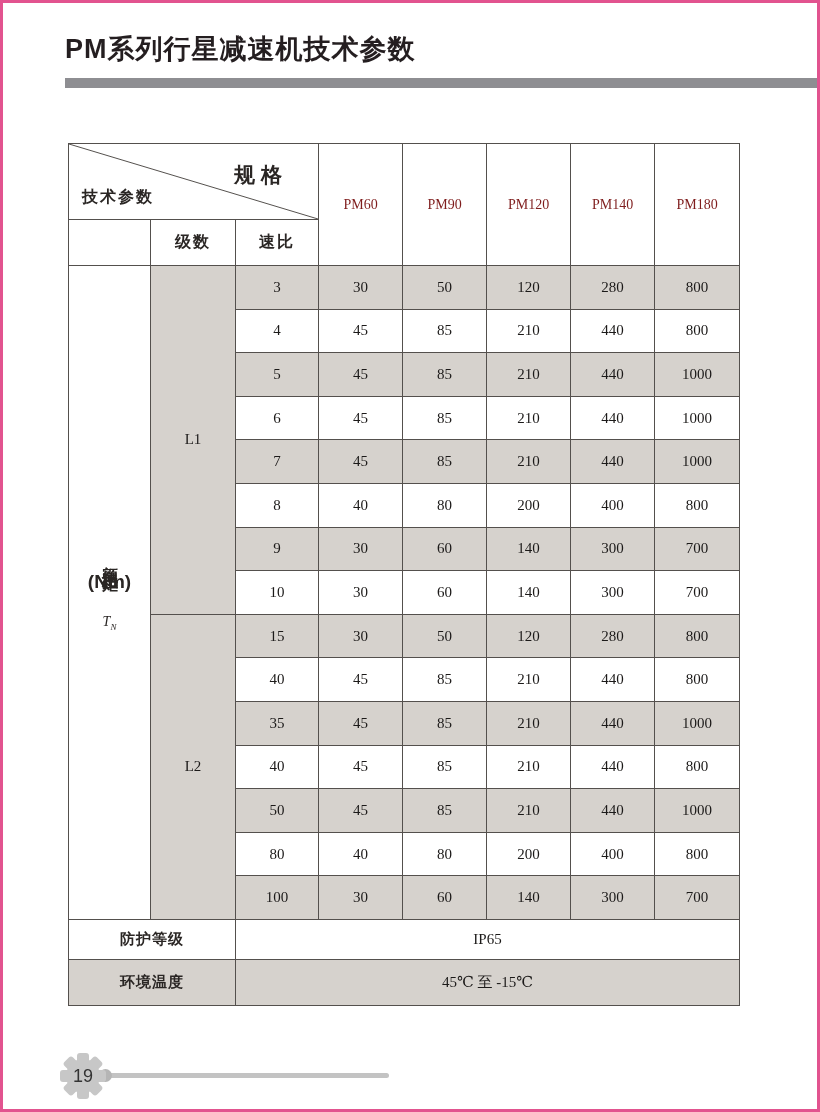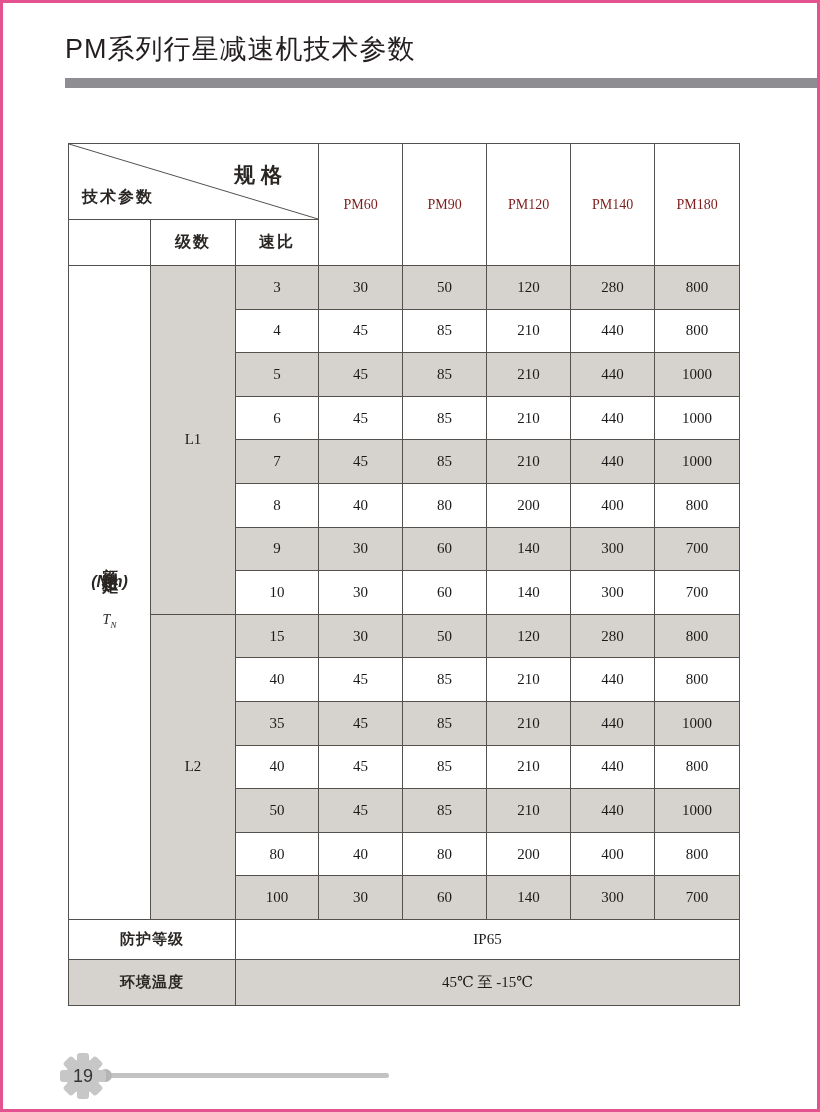--- a/index.html
+++ b/index.html
@@ -3,21 +3,21 @@
 <meta charset="utf-8">
 <style>
   * { margin:0; padding:0; box-sizing:border-box; }
   body { background:#fff; font-family:"Liberation Sans","DejaVu Sans",sans-serif; }
   .page {
     position:relative; width:820px; height:1112px; background:#ffffff;
     border:3px solid #e2538f; overflow:hidden;
   }
   .title {
     position:absolute; left:62px; top:28px;
-    font-size:27px; font-weight:normal; color:#241e20; letter-spacing:1px;
+    font-size:27px; font-weight:bold; color:#241e20; letter-spacing:1px;
     font-family:"Liberation Sans","DejaVu Sans",sans-serif;
   }
   .title-rule {
     position:absolute; left:62px; top:75px; width:752px; height:10px;
     background:#8e8e92;
   }
   table.spec {
     position:absolute; left:65px; top:140px;
     border-collapse:collapse; table-layout:fixed; width:671px;
     font-family:"Liberation Serif","DejaVu Serif",serif;
@@ -39,22 +39,22 @@
   
   tr.dr { height:43.6px; }
   tr.dr td.n { font-size:15px; background:#ffffff; }
   tr.sh td.n { background:#d6d2cd; }
   td.stage { background:#d6d2cd; font-size:15px; font-family:"Liberation Serif",serif; }
   td.torque { background:#ffffff; }
   .tq-box { display:flex; flex-direction:column; align-items:center; gap:2px; }
   .tq-vert { writing-mode:vertical-rl; text-orientation:upright;
              font-size:16px; font-weight:bold; letter-spacing:3px;
              font-family:"Liberation Sans",sans-serif; color:#2a2624; }
-  .tq-unit { font-size:16px; font-weight:bold; color:#2a2624;
-             font-family:"Liberation Sans",sans-serif; margin-top:3px;font-style:italic; }
+  .tq-unit { font-size:19px; font-weight:bold; color:#2a2624;
+             font-family:"Liberation Sans",sans-serif; margin-top:3px; }
   .tq-sym  { font-size:14px; font-style:italic; color:#2a2624;
              font-family:"Liberation Serif",serif; margin-top:19px; }
   .tq-sym sub { font-size:9px; }
   
   tr.xrow0 { height:40px;padding-left:25px; }
   tr.xrow1 { height:46px;margin-left:12px; }
   tr.xrow0 td.xlabel, tr.xrow1 td.xlabel {
     font-size:15px; font-weight:bold; letter-spacing:1px;
     font-family:"Liberation Sans",sans-serif; color:#2a2624; }
   tr.xrow0 td { background:#ffffff; }

